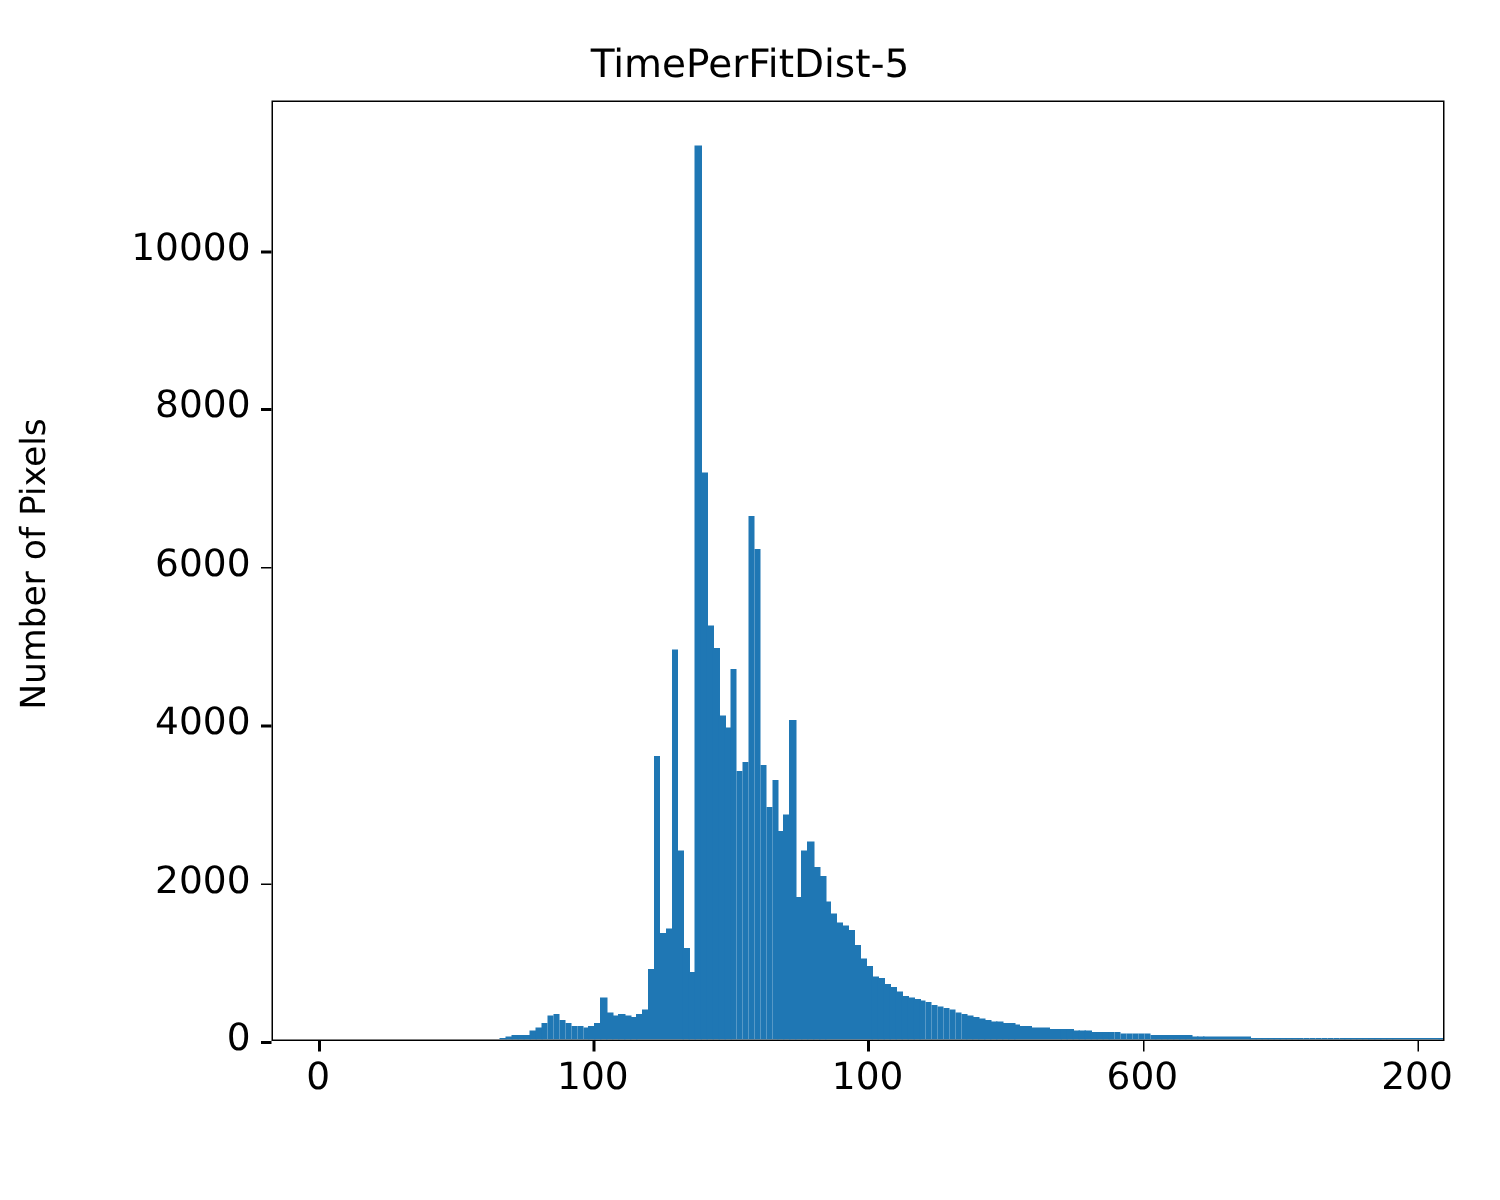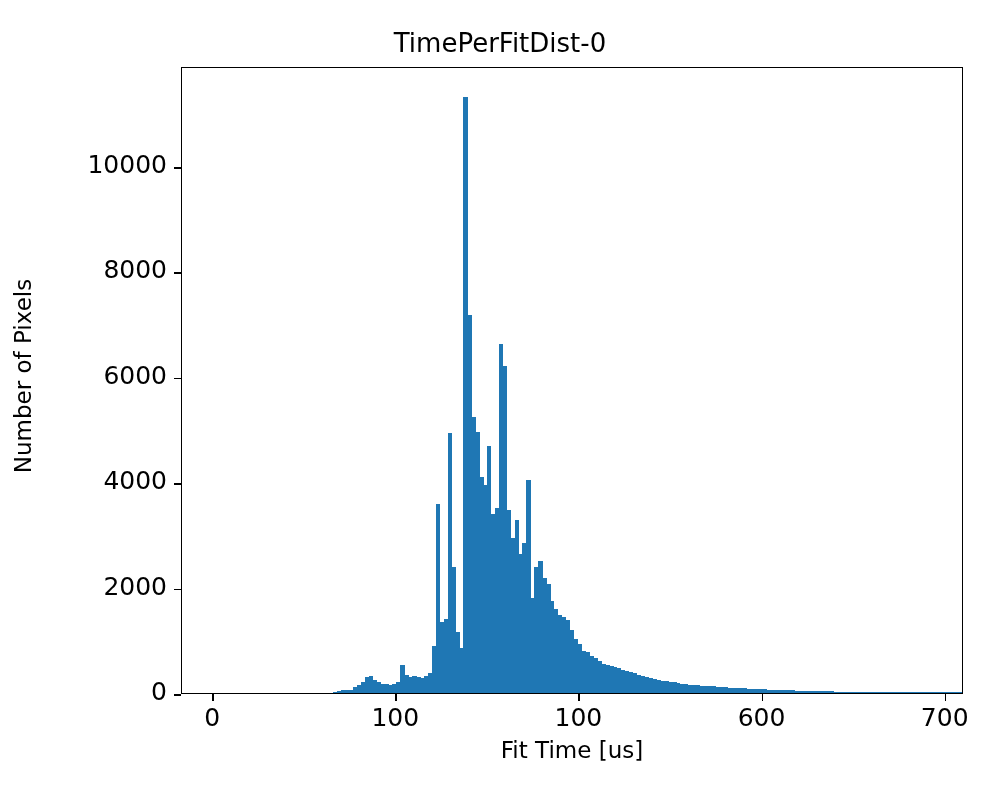--- a/index.html
+++ b/index.html
@@ -115,21 +115,21 @@
     text-align: right;
     font-size: 25px;
     color: #000000;
   }
 </style>
 </head>
 <body>
 
 <div id="figure">
 
-  <div id="chart-title">TimePerFitDist-0</div>
+  <div id="chart-title">TimePerFitDist-5</div>
 
   <div id="plot-area">
     <div id="bars-layer">
         <div class="hbar" style="left: 151.46px; width: 4.54px; height: 1.05px; background: rgb(31, 119, 180);"></div>
         <div class="hbar" style="left: 155.3px; width: 4.54px; height: 2.11px; background: rgb(31, 119, 180);"></div>
         <div class="hbar" style="left: 159.33px; width: 4.54px; height: 3.16px; background: rgb(31, 119, 180);"></div>
         <div class="hbar" style="left: 163.18px; width: 4.54px; height: 3.16px; background: rgb(31, 119, 180);"></div>
         <div class="hbar" style="left: 167.21px; width: 4.54px; height: 2.63px; background: rgb(31, 119, 180);"></div>
         <div class="hbar" style="left: 171.05px; width: 4.54px; height: 5.8px; background: rgb(31, 119, 180);"></div>
         <div class="hbar" style="left: 175.08px; width: 4.54px; height: 8.43px; background: rgb(31, 119, 180);"></div>
@@ -301,21 +301,21 @@
       <div class="xtick-group" style="left: 578.41px;">
         <div class="xtick-mark"></div>
         <div class="xtick-text">100</div>
       </div>
       <div class="xtick-group" style="left: 761.55px;">
         <div class="xtick-mark"></div>
         <div class="xtick-text">600</div>
       </div>
       <div class="xtick-group" style="left: 944.69px;">
         <div class="xtick-mark"></div>
-        <div class="xtick-text">700</div>
+        <div class="xtick-text">200</div>
       </div>
       <div class="ytick-group" style="top: 694px;">
         <div class="ytick-mark"></div>
         <div class="ytick-text">0</div>
       </div>
       <div class="ytick-group" style="top: 588.62px;">
         <div class="ytick-mark"></div>
         <div class="ytick-text">2000</div>
       </div>
       <div class="ytick-group" style="top: 483.24px;">
@@ -331,15 +331,14 @@
         <div class="ytick-text">8000</div>
       </div>
       <div class="ytick-group" style="top: 167.11px;">
         <div class="ytick-mark"></div>
         <div class="ytick-text">10000</div>
       </div>
     </div>
 
   <div id="ylabel">Number of Pixels</div>
 
-  <div id="xlabel">Fit Time [us]</div>
 
 </div>
 
 </body></html>

